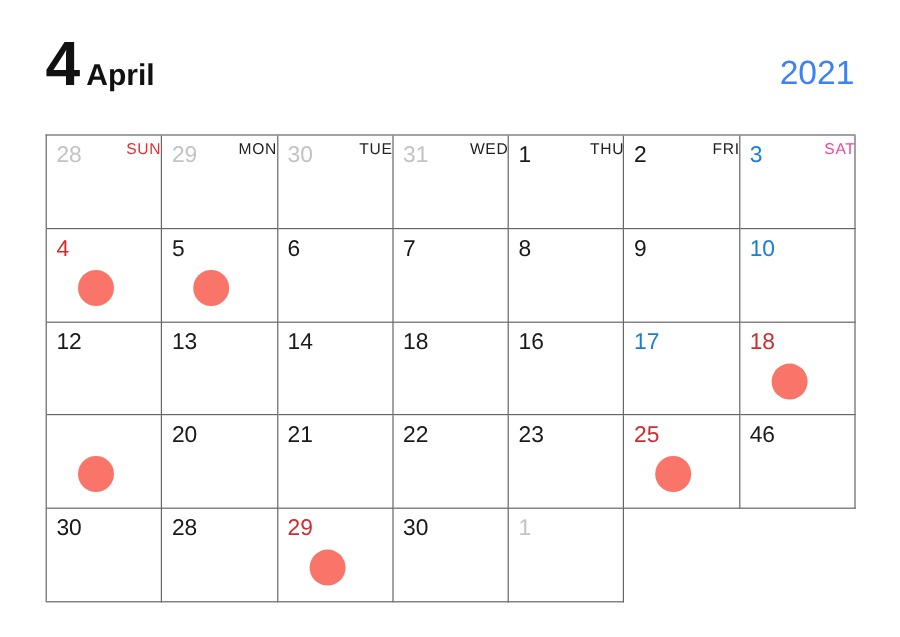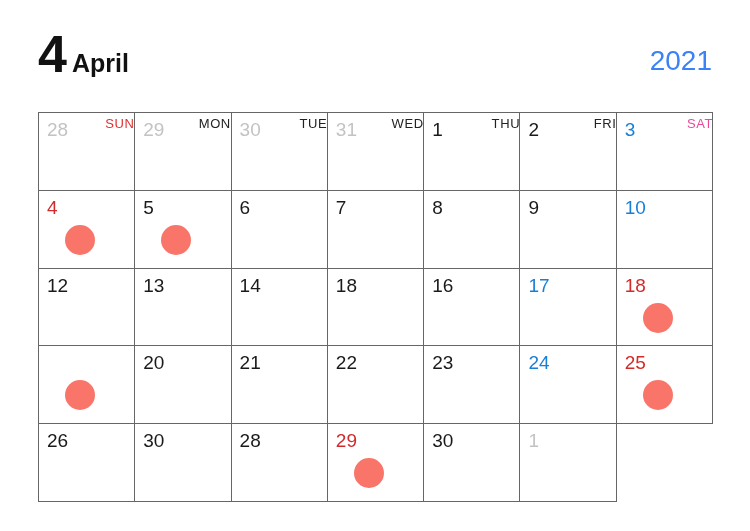--- a/index.html
+++ b/index.html
@@ -218,28 +218,25 @@
       <div class="cell">
         <span class="daynum">21</span>
       </div>
       <div class="cell">
         <span class="daynum">22</span>
       </div>
       <div class="cell">
         <span class="daynum">23</span>
       </div>
       <div class="cell">
-        <span class="daynum sat">24</span>
-      </div>
-      <div class="cell">
         <span class="daynum sun">25</span>
         <span class="dot"></span>
       </div>
       <div class="cell">
-        <span class="daynum">26</span>
+        <span class="daynum">46</span>
       </div>
       <div class="cell">
         <span class="daynum">30</span>
       </div>
       <div class="cell">
         <span class="daynum">28</span>
       </div>
       <div class="cell">
         <span class="daynum sun">29</span>
         <span class="dot"></span>

